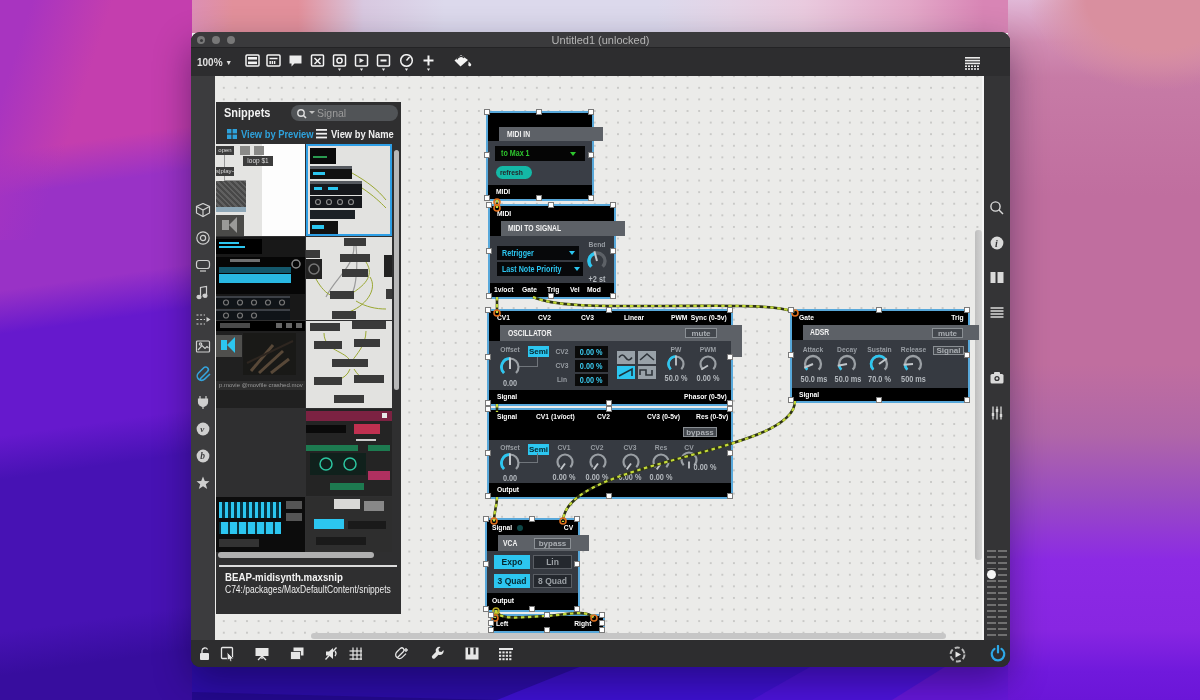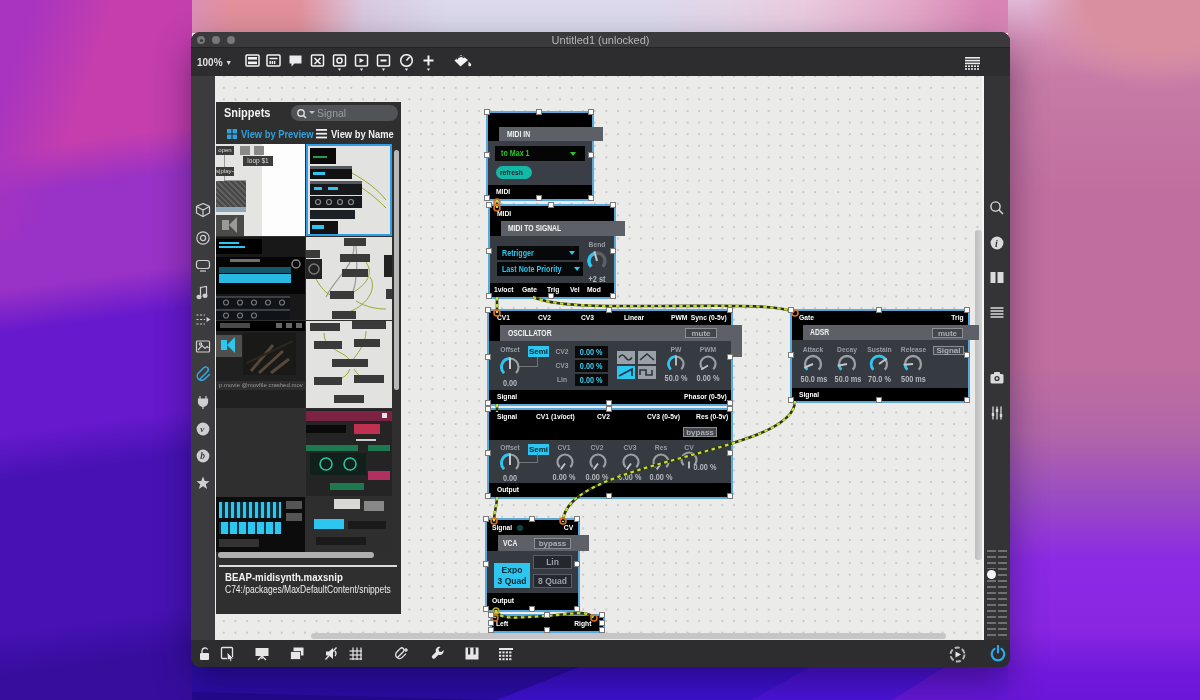--- a/index.html
+++ b/index.html
@@ -756,21 +756,21 @@
 
   <div class="mod" style="left:296px;top:488px;width:91px;height:90px;">
     <div class="mbar" style="top:0;height:15px;line-height:15px;">
           <span class="lbl" style="left:5px;">Signal</span>
           <span class="lbl r" style="right:5px;">CV</span>
         </div>
     <div style="position:absolute;left:30px;top:5px;width:6px;height:6px;border-radius:50%;background:#0e4848;"></div>
     <div class="mhead" style="top:15px;height:16px;line-height:16px;padding-left:5px;"><span class="tx">VCA</span></div>
     <div class="mbtn" style="left:47px;top:18px;width:37px;height:11px;line-height:10px;">bypass</div>
     <div class="mbody" style="top:31px;height:42px;"></div>
-    <div class="cybtn" style="left:7px;top:43px;width:36px;height:14px;line-height:14px;font-size:8.5px;">Expo</div>
+    <div class="cybtn" style="left:7px;top:35px;width:36px;height:14px;line-height:14px;font-size:8.5px;">Expo</div>
     <div class="dkbtn" style="left:46px;top:35px;width:39px;height:14px;line-height:13px;font-size:8.5px;">Lin</div>
     <div class="cybtn" style="left:7px;top:54px;width:36px;height:14px;line-height:14px;font-size:8.5px;">3 Quad</div>
     <div class="dkbtn" style="left:46px;top:54px;width:39px;height:14px;line-height:13px;font-size:8.5px;">8 Quad</div>
     <div class="mbar" style="top:73px;height:17px;line-height:15px;padding-left:5px;"><span class="tx">Output</span></div>
   <div class="hdl" style="left: -4px; top: -4px;"></div>
         <div class="hdl" style="left: 41.5px; top: -4px;"></div>
         <div class="hdl" style="left: 87px; top: -4px;"></div>
         <div class="hdl" style="left: -4px; top: 41px;"></div>
         <div class="hdl" style="left: 87px; top: 41px;"></div>
         <div class="hdl" style="left: -4px; top: 86px;"></div>

